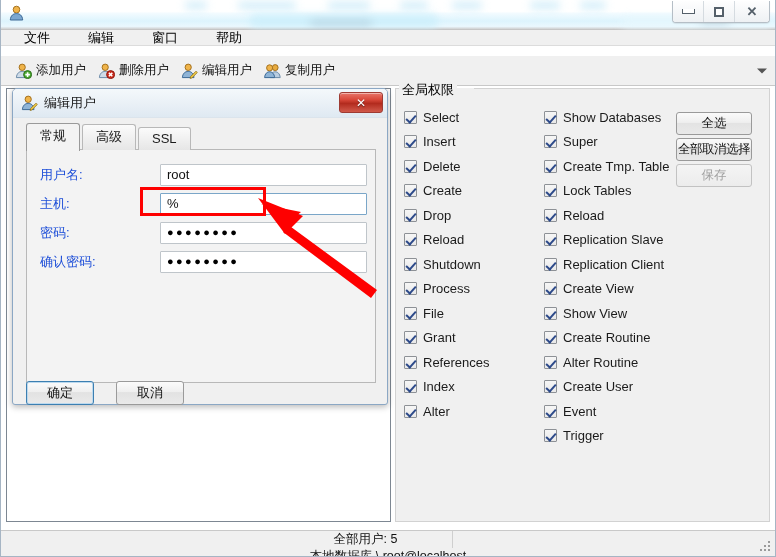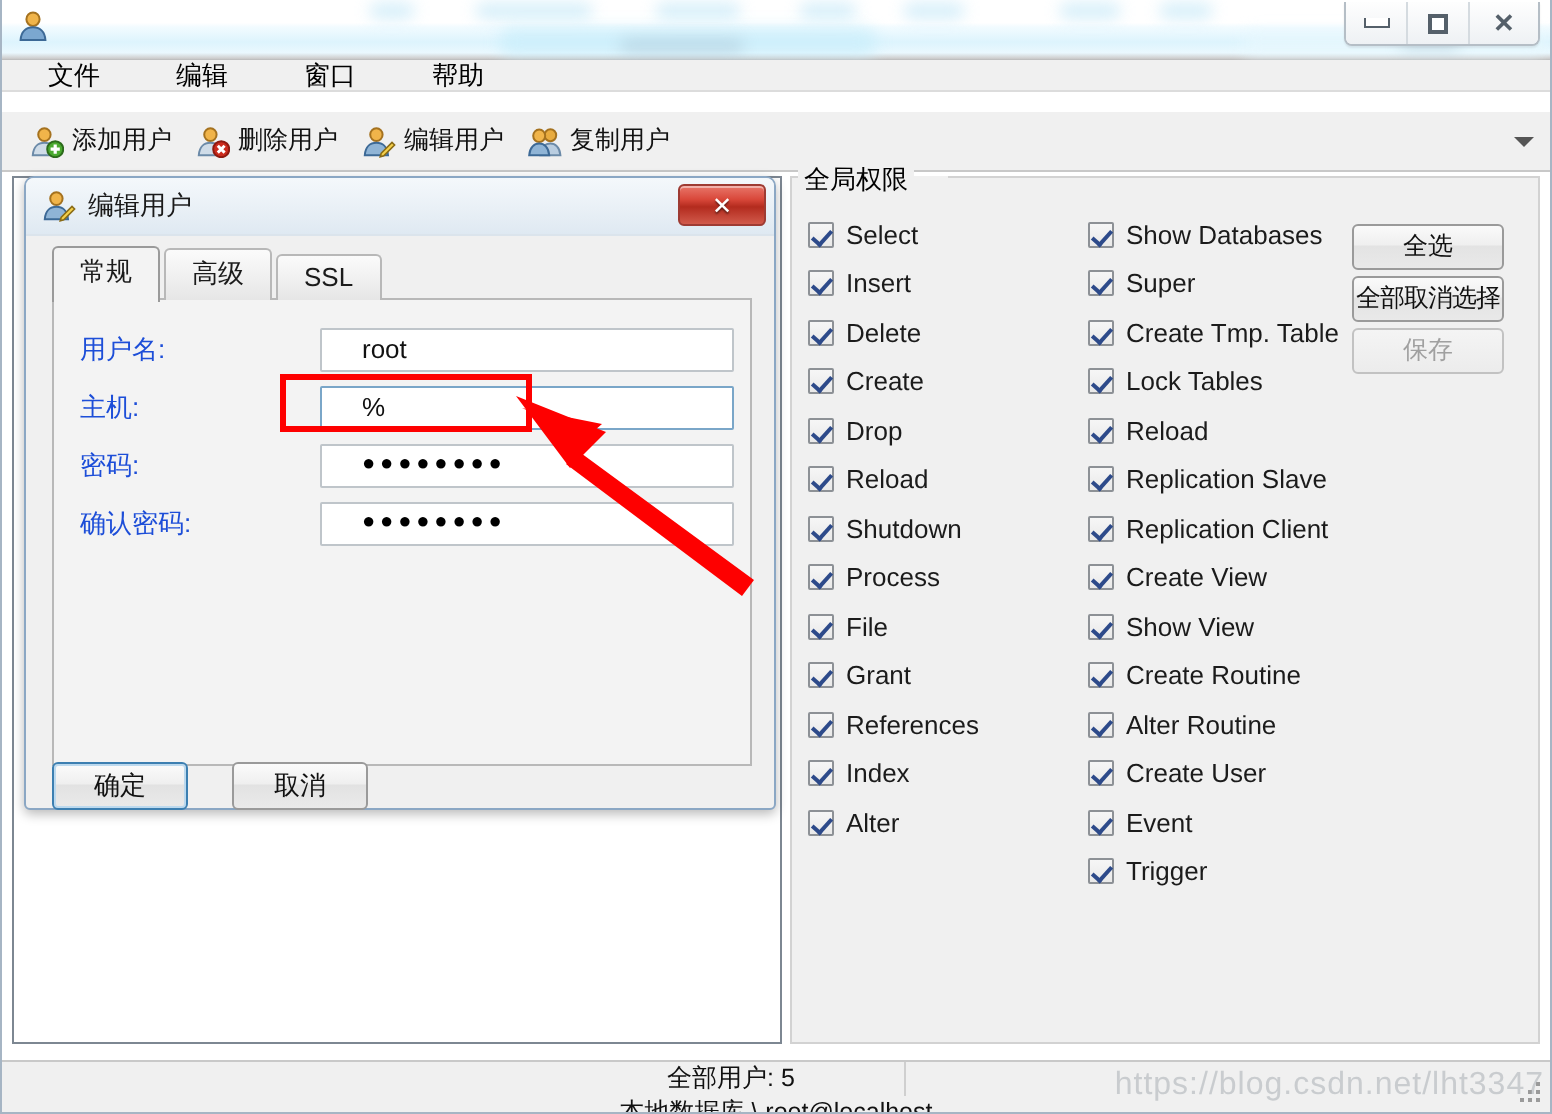--- a/index.html
+++ b/index.html
@@ -322,21 +322,21 @@
   .field {
     box-sizing: border-box;
     width: 207px;
     height: 22px;
     background: #ffffff;
     border: 1px solid #bfc5ca;
     font-size: 13px;
     color: #111;
     display: flex;
     align-items: center;
-    padding-left: 20px;
+    padding-left: 6px;
     border-radius: 1px;
   }
   .field.focus { border-color: #7aa6c8; }
   .dots {
     font-size: 11px;
     letter-spacing: 2.4px;
     color: #000;
     line-height: 1;
   }
   .dlg-buttons {
@@ -703,16 +703,15 @@
     <div class="grip">
       <i style="left:8px;top:0;"></i>
       <i style="left:4px;top:4px;"></i>
         <i style="left:8px;top:4px;"></i>
       <i style="left:0px;top:8px;"></i>
         <i style="left:4px;top:8px;"></i>
         <i style="left:8px;top:8px;"></i>
     </div>
   </div>
 
-  <div class="watermark">https://blog.csdn.net/lht3347</div>
 
   <div class="win-frame"></div>
 </div>
 
 </body></html>

